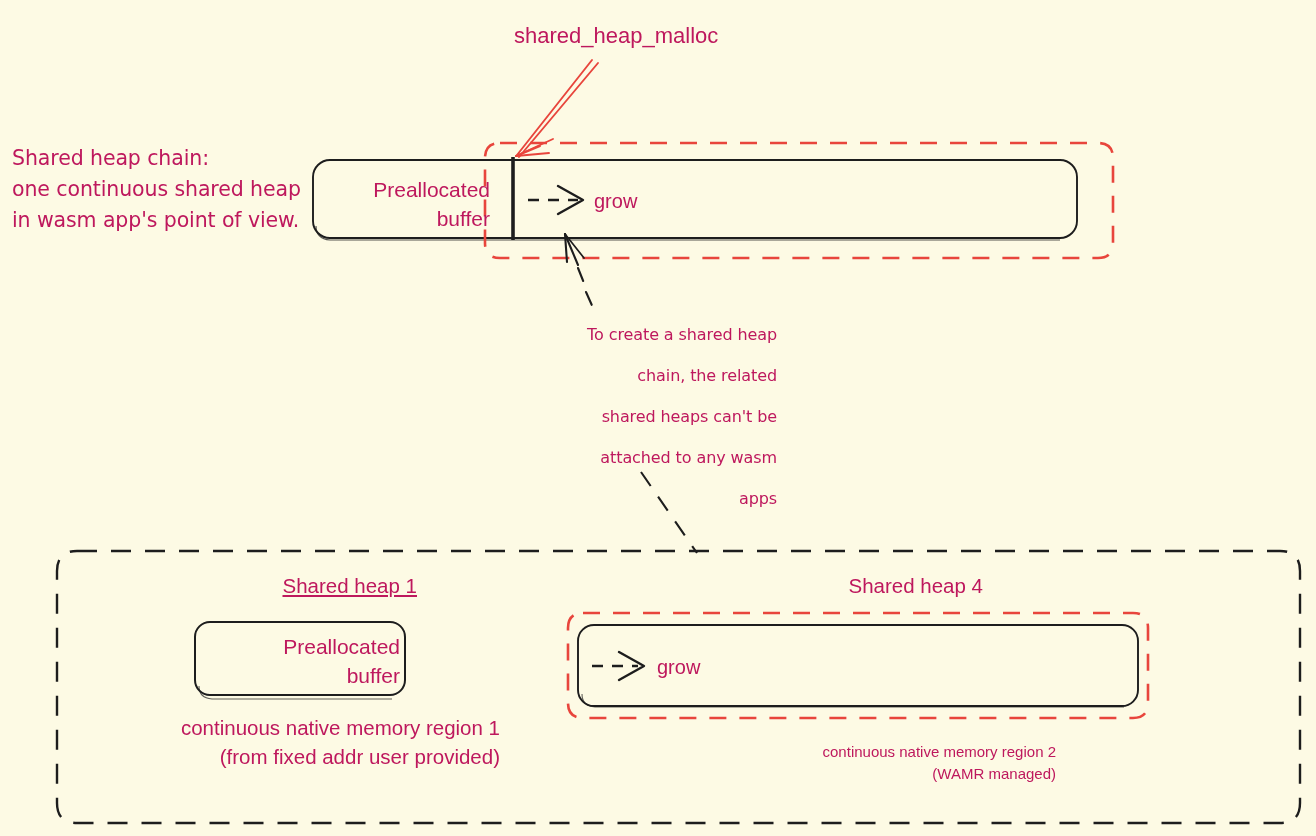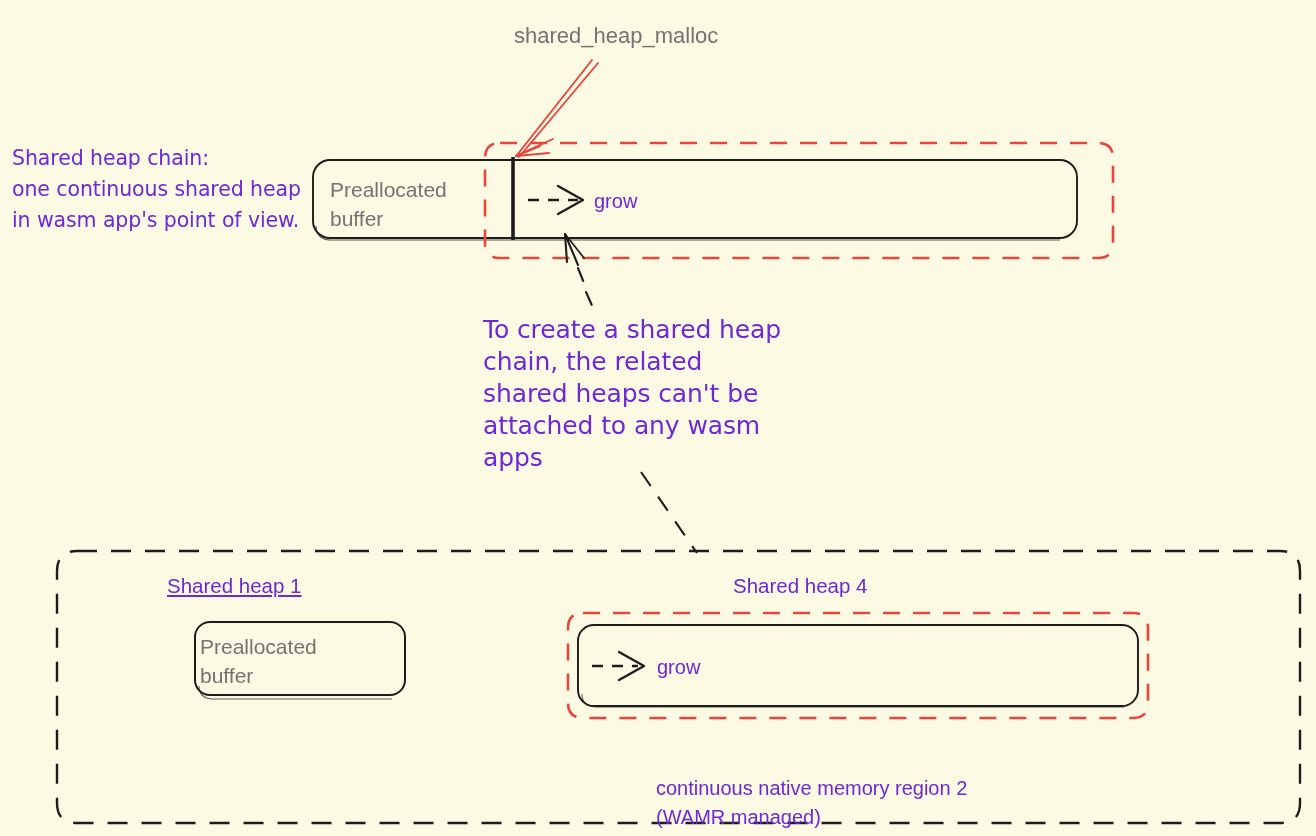--- a/index.html
+++ b/index.html
@@ -19,35 +19,35 @@
     position: absolute;
     top: 0;
     left: 0;
     width: 1316px;
     height: 836px;
     pointer-events: none;
   }
   .txt {
     position: absolute;
     white-space: pre;
-    color: #6d28d9;
+    color: #be185d;
     line-height: 1.30;
   }
   .hand {
     font-family: "DejaVu Sans", sans-serif;
     letter-spacing: -0.1px;
   }
   .plain {
     font-family: "Liberation Sans", sans-serif;
   }
   .red {
-    color: #737373;
+    color: #be185d;
   }
   .ctr {
-    text-align: left;
+    text-align: right;
   }
 
   
   #caption-chain {
     left: 12px;
     top: 143px;
     font-size: 20.5px;
     line-height: 31px;
   }
 
@@ -72,22 +72,22 @@
     left: 594px;
     top: 188px;
     font-size: 20px;
   }
 
   
   #note-chain {
     left: 483px;
     top: 314px;
     width: 294px;
-    font-size: 25px;
-    line-height: 32px;
+    font-size: 16px;
+    line-height: 41px;
   }
 
   
   #label-heap1 {
     left: 167px;
     top: 573px;
     width: 250px;
     font-size: 20.5px;
     text-decoration: underline;
   }
@@ -113,23 +113,22 @@
     left: 100px;
     top: 713px;
     width: 400px;
     font-size: 20.5px;
     line-height: 29px;
   }
   #caption-region2 {
     left: 656px;
     top: 741px;
     width: 400px;
-    font-size: 20px;
-    line-height: 29px;
-    margin-top: 33px;
+    font-size: 15px;
+    line-height: 22px;
   }
 </style>
 </head>
 <body style="background: rgb(253, 250, 228);">
 
 <div id="stage" style="width: 1316px; height: 836px; background: rgb(253, 250, 228);">
 
   <svg class="layer" viewBox="0 0 1316 836">
 
     <g>
@@ -215,17 +214,19 @@
 
   <div class="txt plain ctr" id="label-heap1">Shared heap 1</div>
 
   <div class="txt plain ctr" id="label-heap2">Shared heap 4</div>
 
   <div class="txt plain red ctr" id="label-prealloc-bottom">Preallocated
 buffer</div>
 
   <div class="txt plain" id="label-grow-bottom">grow</div>
 
+  <div class="txt plain ctr" id="caption-region1">continuous native memory region 1
+(from fixed addr user provided)</div>
 
   <div class="txt plain ctr" id="caption-region2">continuous native memory region 2
 (WAMR managed)</div>
 
 </div>
 
 </body></html>

